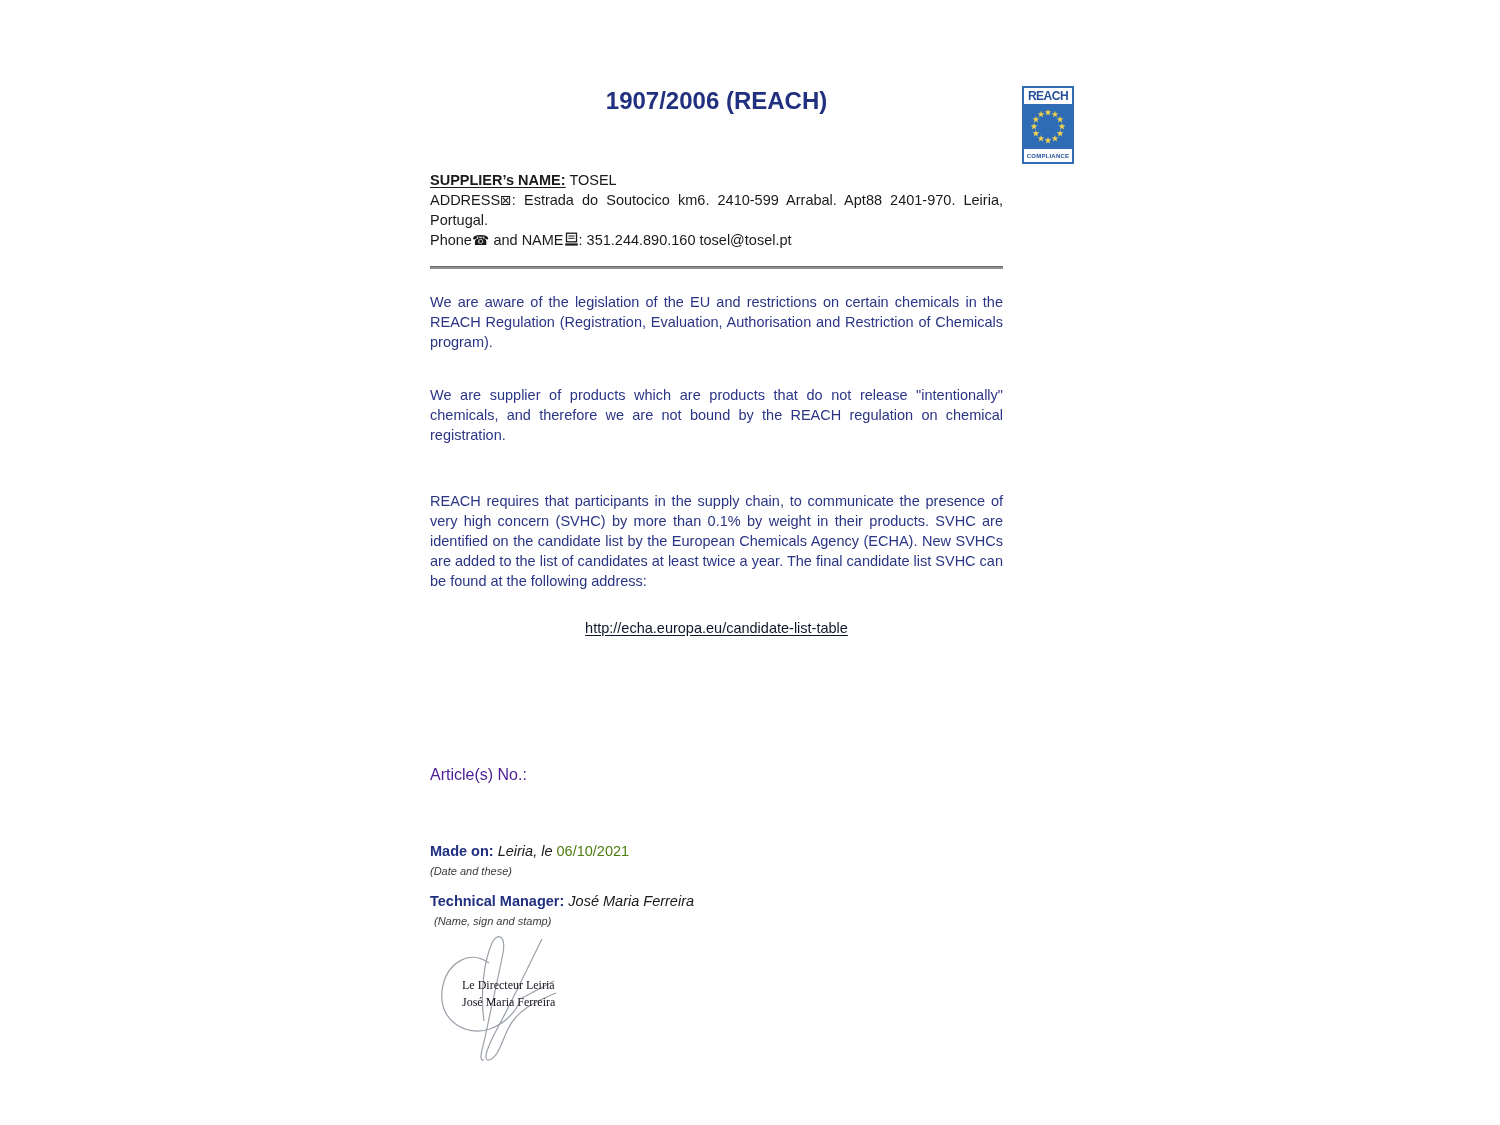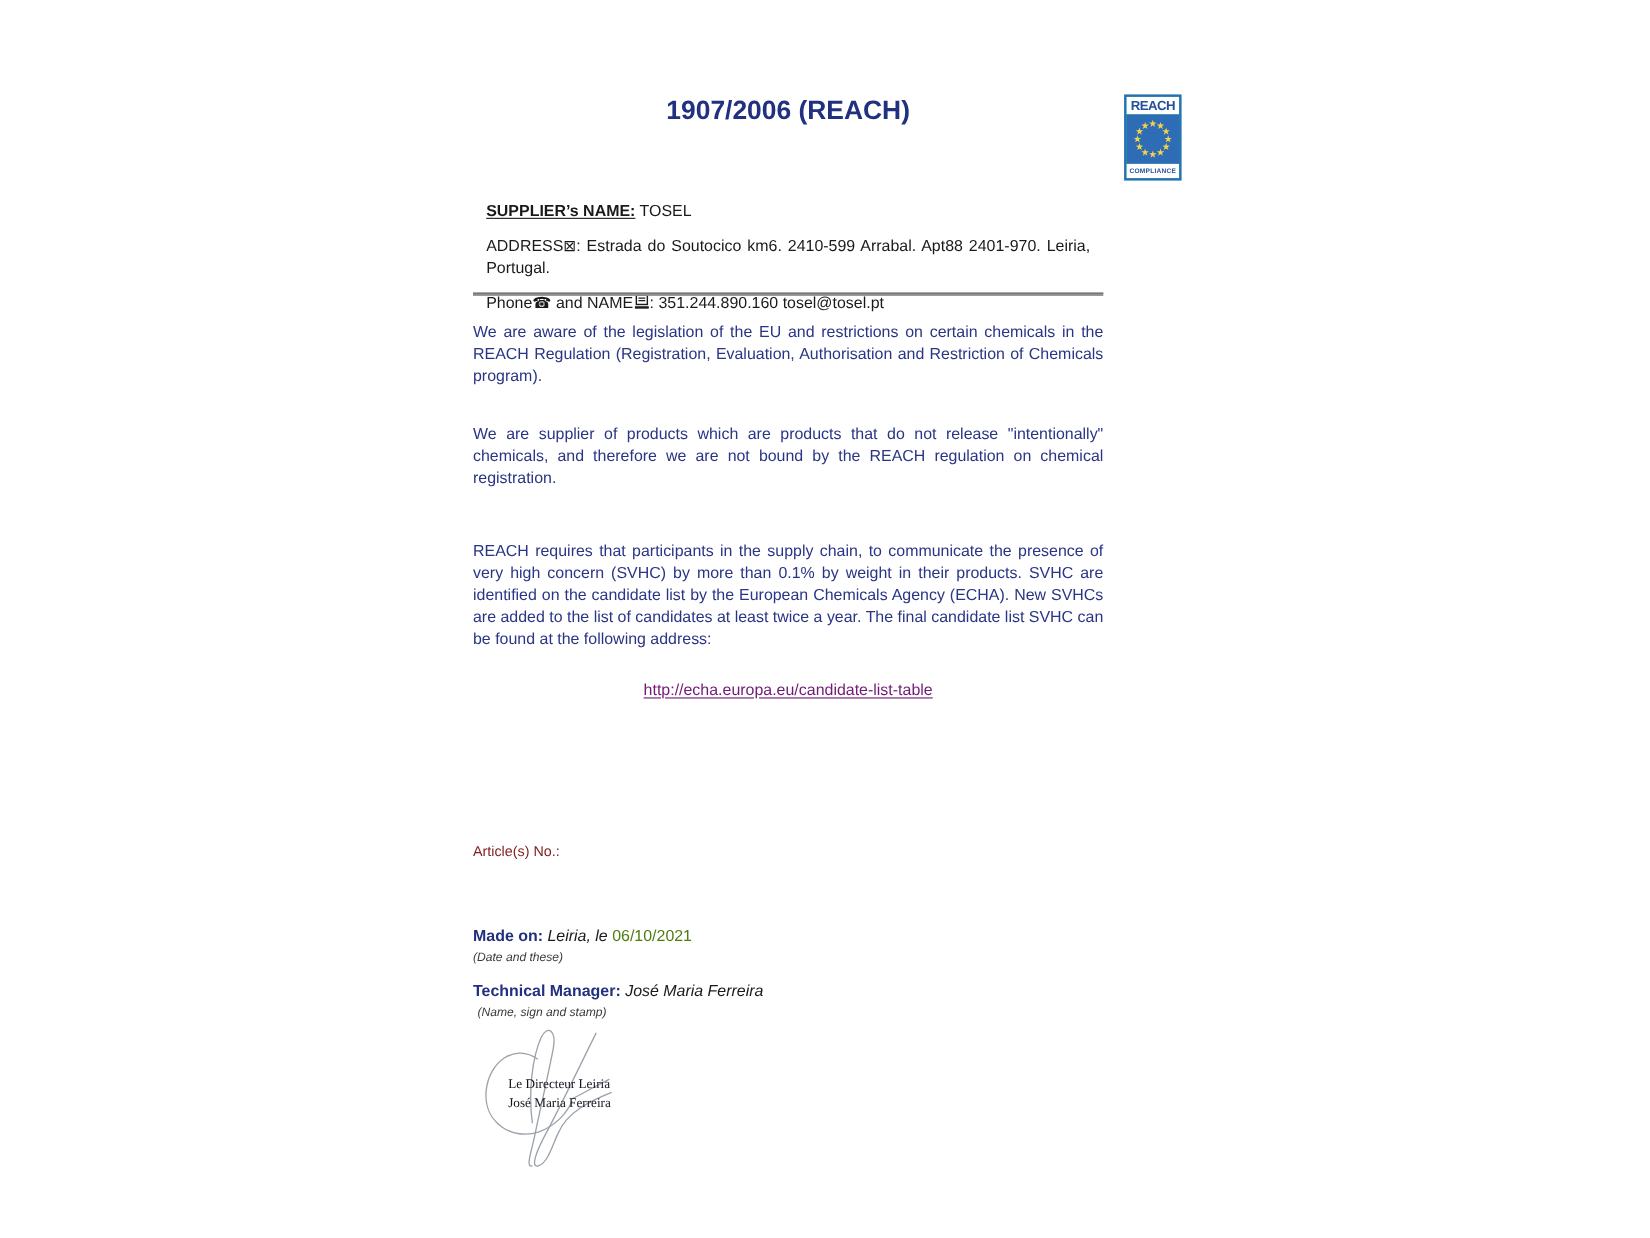--- a/index.html
+++ b/index.html
@@ -35,21 +35,21 @@
   .title-line1 { text-decoration: underline; text-underline-offset: 3px; white-space: nowrap; }
   .title-line2 { white-space: nowrap; }
   
   .reach-logo {
     position: absolute;
     left: 1022px;
     top: 86px;
     width: 52px;
     height: 78px;
     border: 2px solid #2e6db5;
-    background: #14b8a6;
+    background: #f97316;
     display: flex;
     flex-direction: column;
     overflow: hidden;
   }
   .reach-logo .logo-top {
     height: 16px;
     display: flex; align-items: center; justify-content: center;
     font-weight: bold; font-size: 12px; letter-spacing: -0.5px;
     color: #24509c; background: #ffffff;
   }
@@ -59,21 +59,21 @@
     display: flex; align-items: center; justify-content: center;
     font-weight: bold; font-size: 6px; letter-spacing: 0.2px;
     color: #24509c; background: #ffffff;
   }
   
   .supplier {
     position: absolute;
     top: 170px; left: 0; width: 100%;
     font-size: 14.5px; line-height: 20px; color: #1a1a1a;
   }
-  .supplier p { margin: 12px; }
+  .supplier p { margin: 0; }
   .supplier .addr { text-align: justify; }
   .lbl-underline { font-weight: bold; text-decoration: underline; text-underline-offset: 2px; }
   .icon-glyph { font-family: "DejaVu Sans", sans-serif; font-size: 14px; }
   .pc-icon { display: inline-block; vertical-align: -2px; }
   
   .divider {
     position: absolute;
     top: 266px; left: 0; width: 100%;
     height: 3px;
     background: #8f8f8f;
@@ -91,28 +91,28 @@
   .p2 { top: 385px; }
   .p3 { top: 491px; }
   .p4 { top: 675px; }
   .link-line {
     position: absolute;
     top: 620px; left: 0; width: 100%;
     text-align: center;
     font-size: 14.5px;
   }
   .link-line a {
-    color: #701a75;
+    color: #0f172a;
     text-decoration: underline;
     text-underline-offset: 2px;
   }
   .articles {
     position: absolute;
     top: 766px; left: 0;
-    font-size: 13px; color: #7f1d1d;
+    font-size: 16px; color: #4c1d95;
   }
   
   .made-on { position: absolute; top: 843px; left: 0; font-size: 14.5px; }
   .tech-mgr { position: absolute; top: 893px; left: 0; font-size: 14.5px; }
   .lbl-navy { font-weight: bold; color: #21307f; }
   .val-italic { font-style: italic; color: #1a1a1a; text-align: center; }
   .val-plain { color: #4d7c0f; }
   .caption {
     position: absolute; left: 0;
     font-size: 11px; font-style: italic; color: #3a3a3a;

